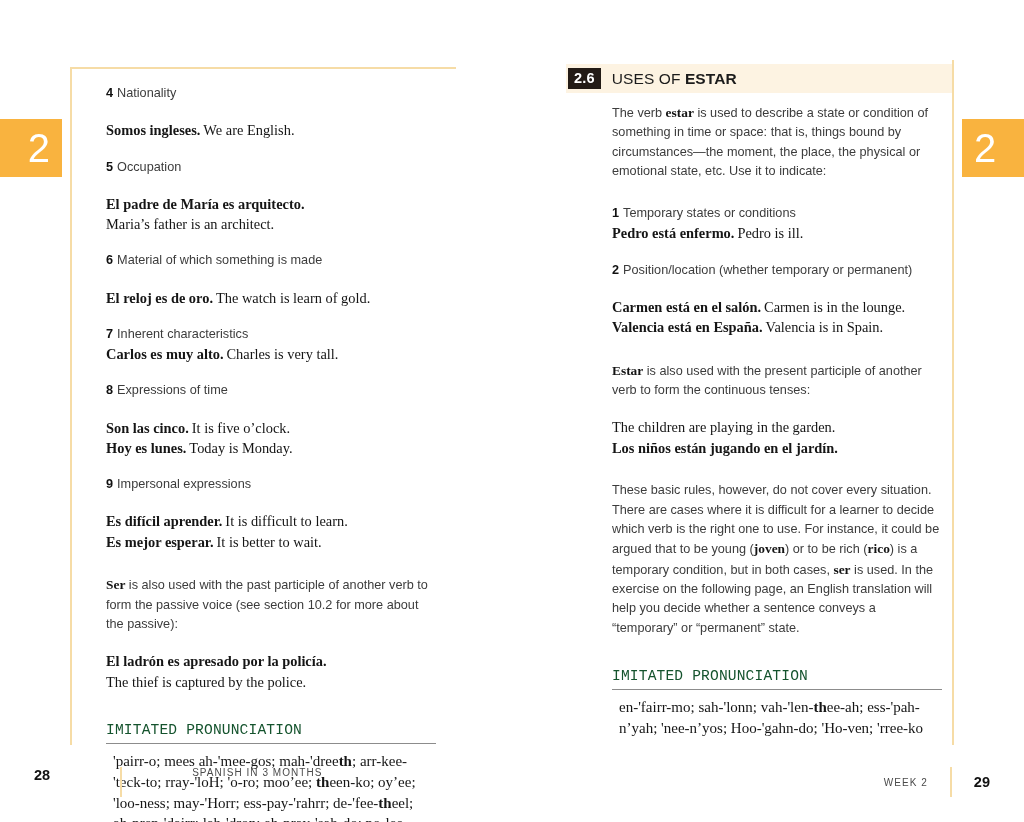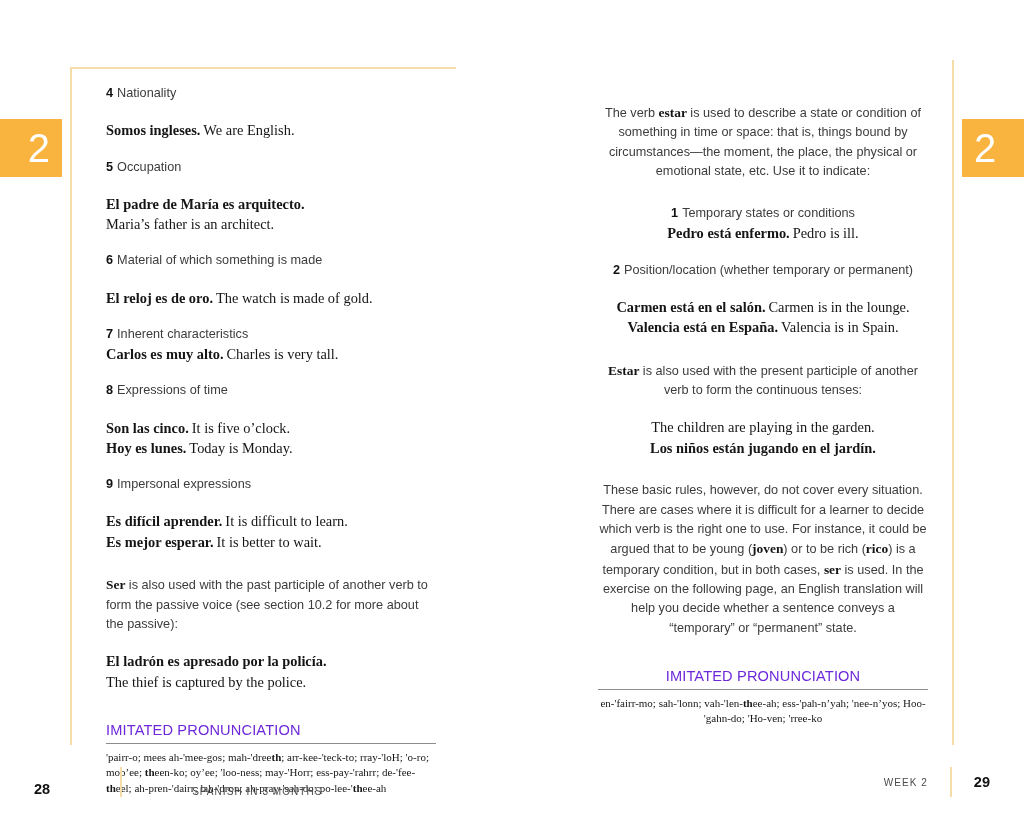--- a/index.html
+++ b/index.html
@@ -113,21 +113,21 @@
   .section-title b { font-weight: 700; }
 
   
   .col {
     position: absolute;
     width: 330px;
     font-size: 12.7px;
     color: #2a2a2a;
   }
   .col-left  { left: 106px; top: 84px; }
-  .col-right { left: 86px;  top: 103px; text-align: center; }
+  .col-right { left: 100px;  top: 103px; }
 
   
   .rule-item {
     font-family: "Liberation Sans", sans-serif;
     font-size: 12.7px;
     color: #3c3c3c;
     margin: 0;
     line-height: 1.5;
   }
   .rule-item .n {
@@ -155,55 +155,55 @@
     margin: 0;
     line-height: 1.52;
   }
   .para b { font-family: "Liberation Serif", serif; font-weight: 700; color:#141414; font-size:13.4px; }
   .gap-m  { height: 17px; }
   .gap-l  { height: 23px; }
   .gap-xl { height: 30px; }
 
   
   .ip-head {
-    font-family: Liberation Sans, sans-serif;
+    font-family: Liberation Mono, monospace;
     font-size: 14.6px;
-    color: #6d28d9;
+    color: #14532d;
     letter-spacing: .15px;
     margin: 0 0 5px 0;
   }
   .ip-rule {
     height: 1px;
     background: #8c8c8c;
     width: 100%;
     margin-bottom: 6px;
   }
   .ip-body {
     font-family: "Liberation Serif", serif;
-    font-size: 11px;
+    font-size: 15px;
     color: #161616;
     line-height: 1.38;
-    margin: 0;
+    margin: 7px;
   }
   .ip-body b { font-weight: 700; }
 
   
   .footer {
     position: absolute;
     left: 0;
     right: 0;
     bottom: 0;
     height: 60px;
   }
   .footer-left {
     position: absolute;
     left: 34px;
     bottom: 25px;
     display: flex;
-    align-items: flex-end;
+    align-items: flex-start;
     gap: 48px;
   }
   .footer-right {
     position: absolute;
     right: 34px;
     bottom: 25px;
     display: flex;
     align-items: center;
   }
   .folio {
@@ -254,21 +254,21 @@
         <span class="es">El padre de María es arquitecto.</span>
       </p>
       <p class="ex">Maria’s father is an architect.</p>
 
       <div class="gap-m"></div>
       <p class="rule-item">
         <span class="n">6</span><span>Material of which something is made</span>
       </p>
       <div class="gap-m"></div>
       <p class="ex">
-        <span class="es">El reloj es de oro.</span><span class="en">The watch is made of gold.</span>
+        <span class="es">El reloj es de oro.</span><span class="en">The watch is learn of gold.</span>
       </p>
 
       <div class="gap-m"></div>
       <p class="rule-item">
         <span class="n">7</span><span>Inherent characteristics</span>
       </p>
       <p class="ex">
         <span class="es">Carlos es muy alto.</span><span class="en">Charles is very tall.</span>
       </p>
 
@@ -312,20 +312,24 @@
       <div class="ip-rule"></div>
       <p class="ip-body"><span>'pairr-o; mees ah-'mee-gos; mah-'dree</span><b>th</b><span>; arr-kee-'teck-to; rray-'loH; 'o-ro; moo’ee; </span><b>th</b><span>een-ko; oy’ee; 'loo-ness; may-'Horr; ess-pay-'rahrr; de-'fee-</span><b>th</b><span>eel; ah-pren-'dairr; lah-'dron; ah-pray-'sah-do; po-lee-'</span><b>th</b><span>ee-ah</span></p>
 
     </div>
   </div>
 
   <div class="page page-right">
 
     <div class="frame-side-right"></div>
 
+    <div class="section-bar">
+      <span class="section-num">2.6</span>
+      <span class="section-title"><span>USES OF </span><b>ESTAR</b></span>
+    </div>
 
     <div class="col col-right">
 
       <p class="para">
         <span>The verb </span><b>estar</b><span> is used to describe a state or condition of something in time or space: that is, things bound by circumstances—the moment, the place, the physical or emotional state, etc. Use it to indicate:</span>
       </p>
 
       <div class="gap-l"></div>
       <p class="rule-item">
         <span class="n">1</span><span>Temporary states or conditions</span>

